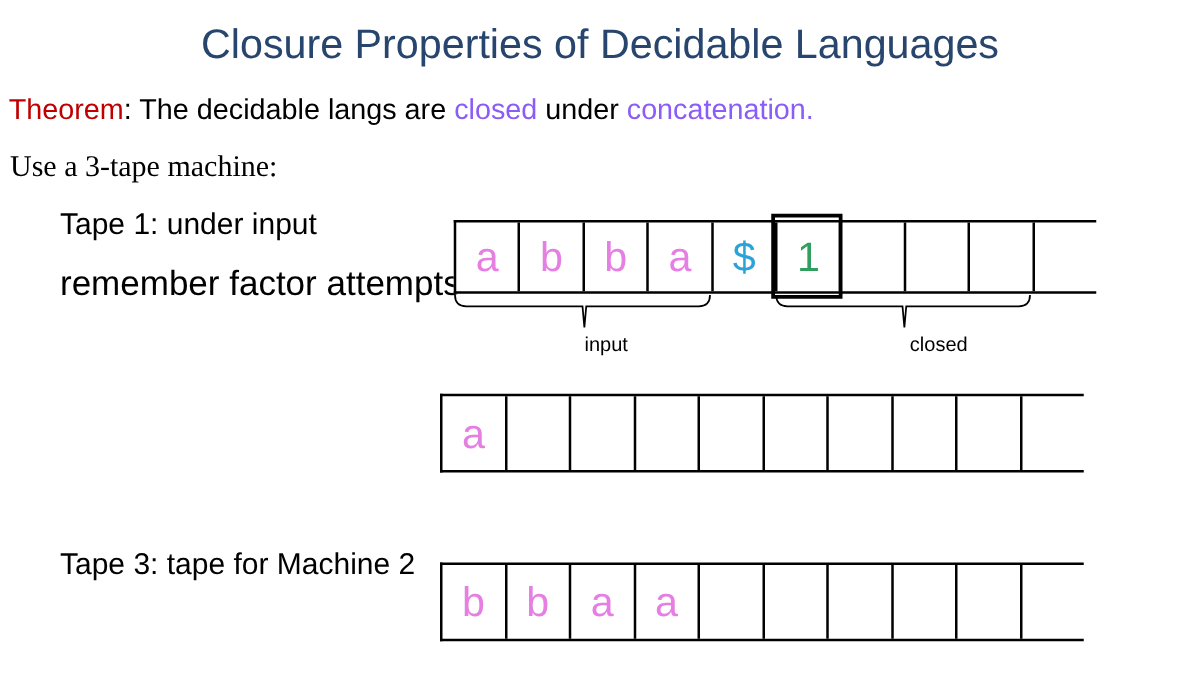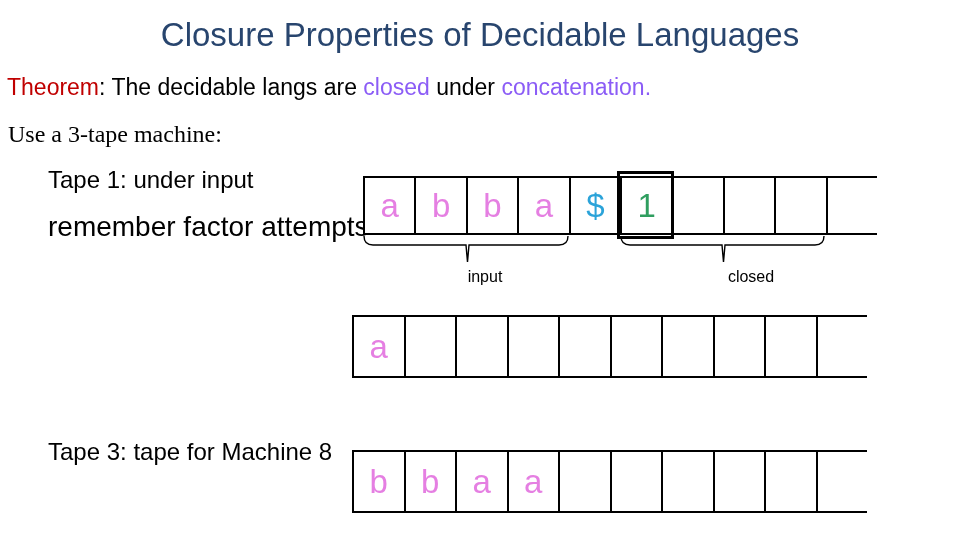--- a/index.html
+++ b/index.html
@@ -90,21 +90,21 @@
       <div class="cell"></div>
       <div class="cell"></div>
       <div class="cell"></div>
       <div class="cell"></div>
       <div class="cell"></div>
       <div class="cell"></div>
       <div class="cell"></div>
       <div class="cell"></div>
     </div>
 
-  <div class="line t3l">Tape 3: tape for Machine 8</div>
+  <div class="line t3l">Tape 3: tape for Machine 2</div>
   <div class="tape" id="tape3">
       <div class="cell" style="color: rgb(229, 127, 226);">b</div>
       <div class="cell" style="color: rgb(229, 127, 226);">b</div>
       <div class="cell" style="color: rgb(229, 127, 226);">a</div>
       <div class="cell" style="color: rgb(229, 127, 226);">a</div>
       <div class="cell"></div>
       <div class="cell"></div>
       <div class="cell"></div>
       <div class="cell"></div>
       <div class="cell"></div>

